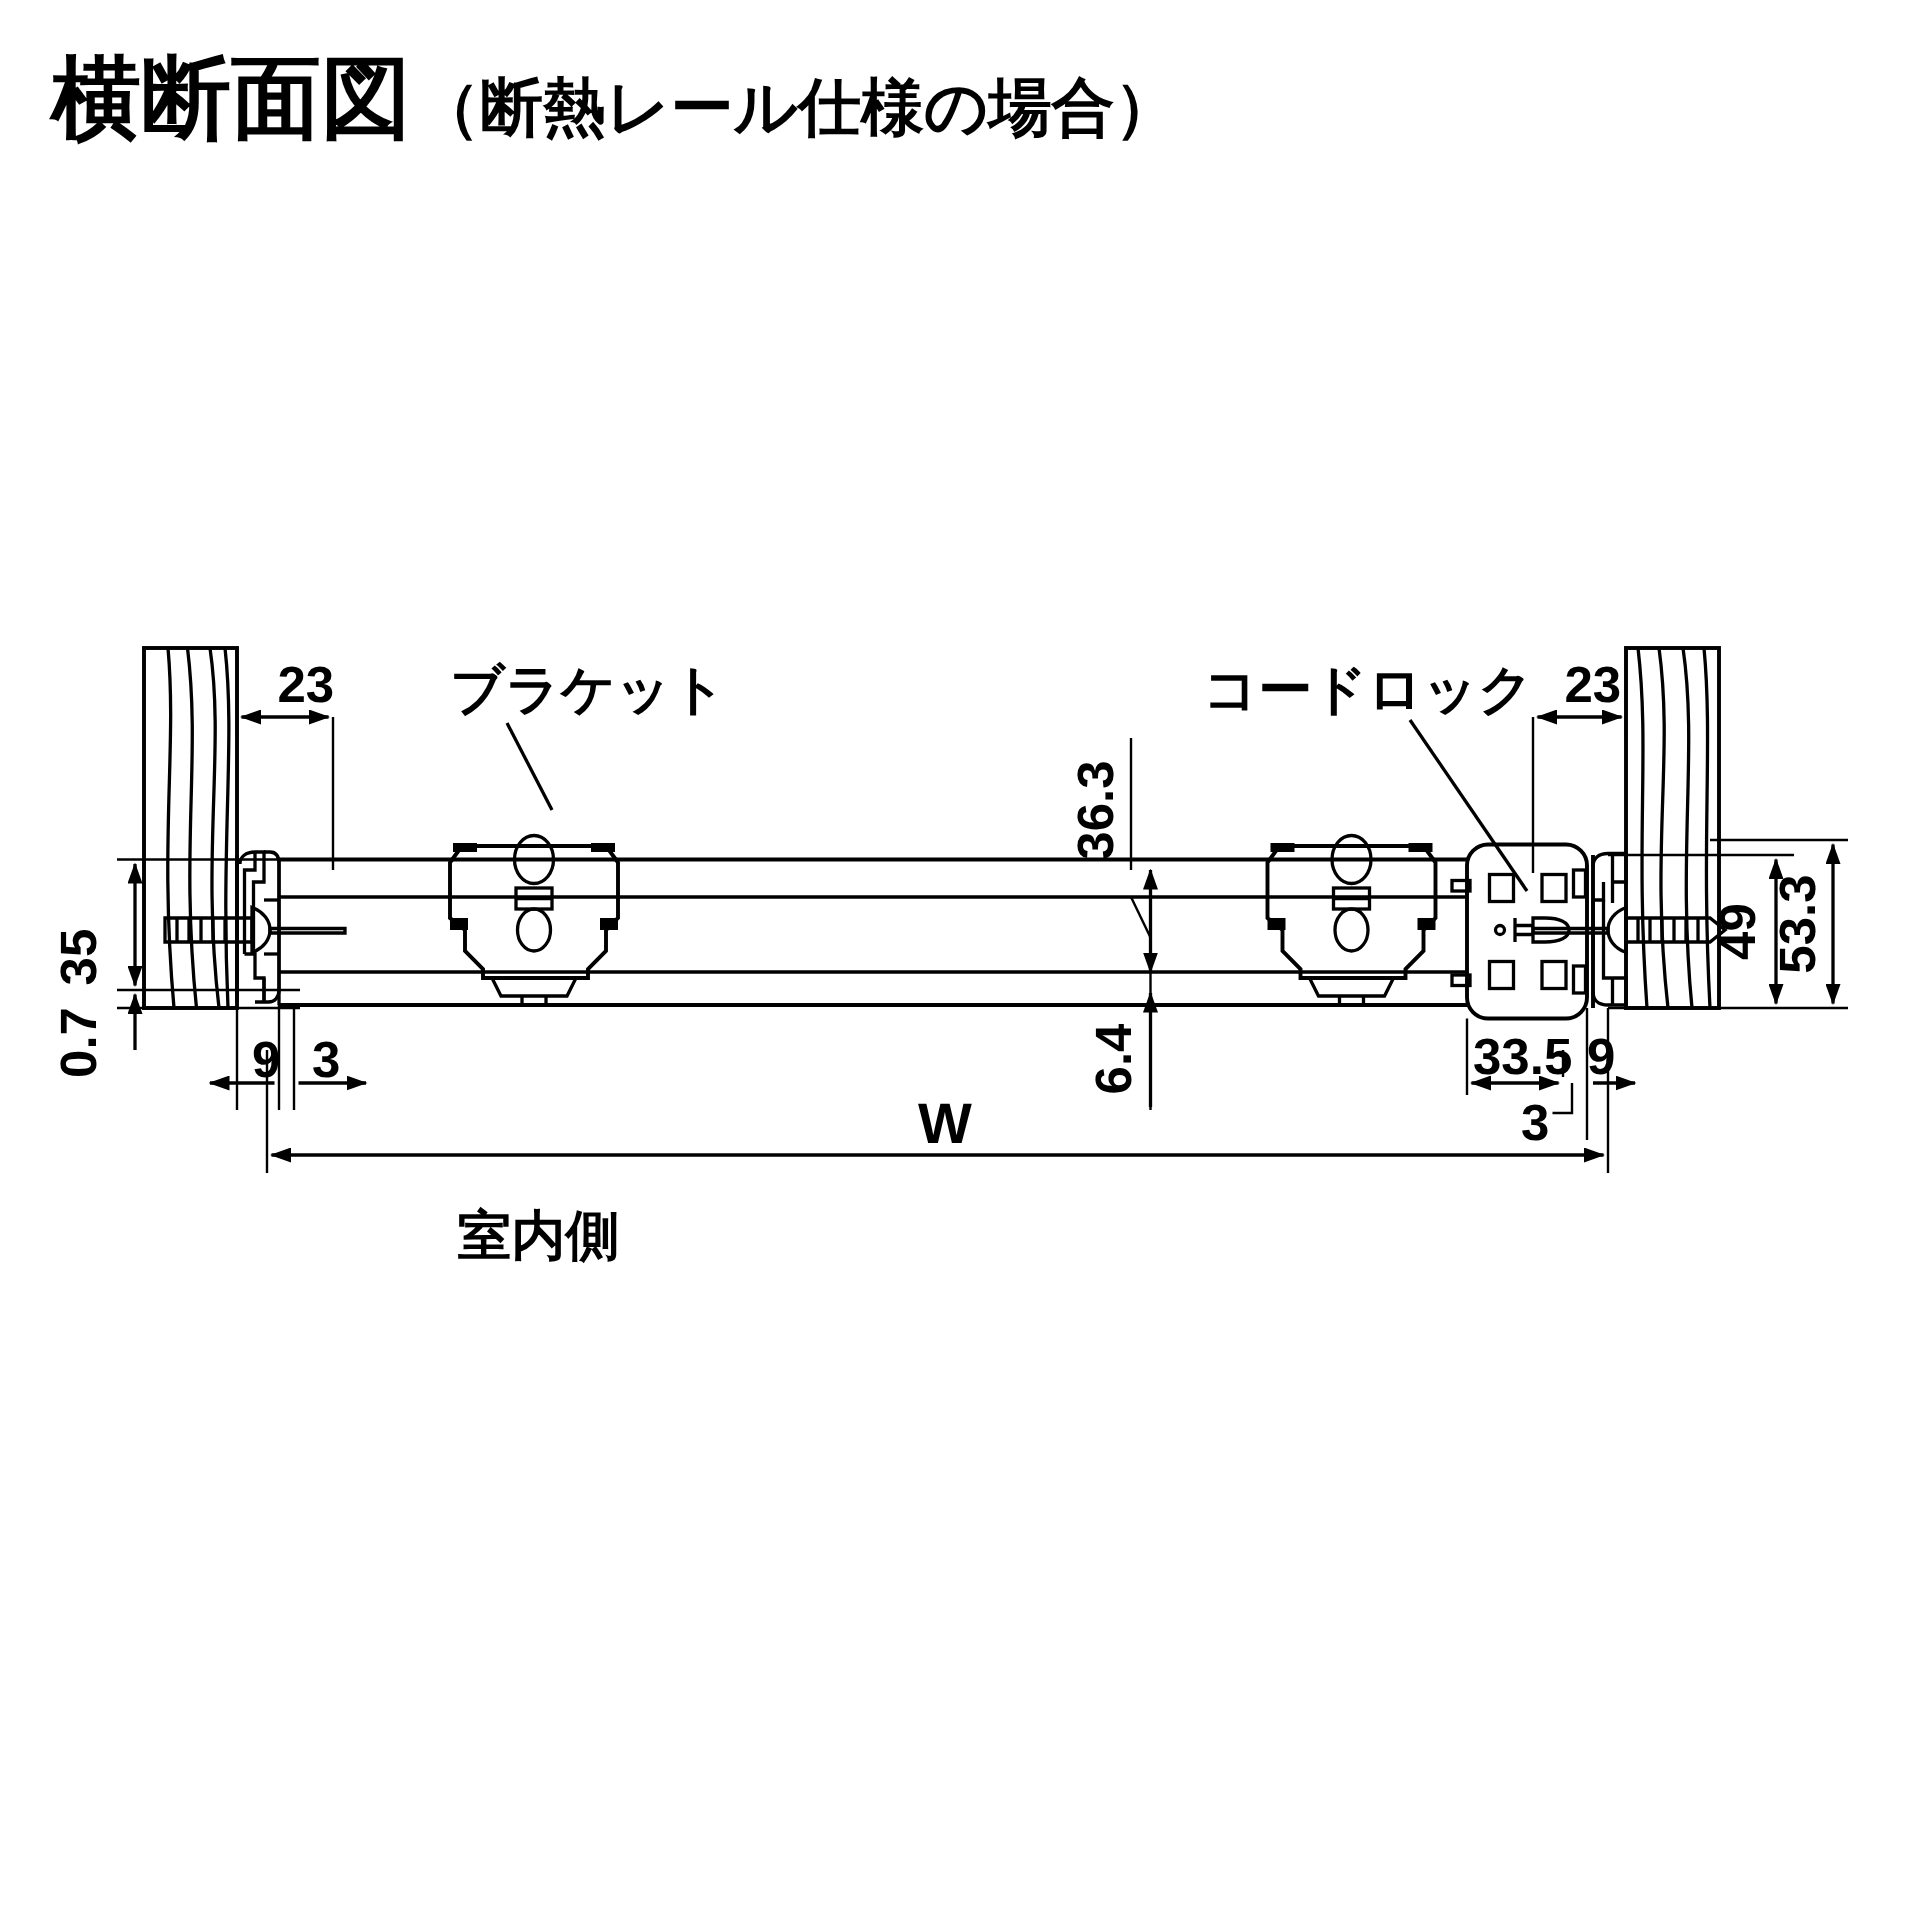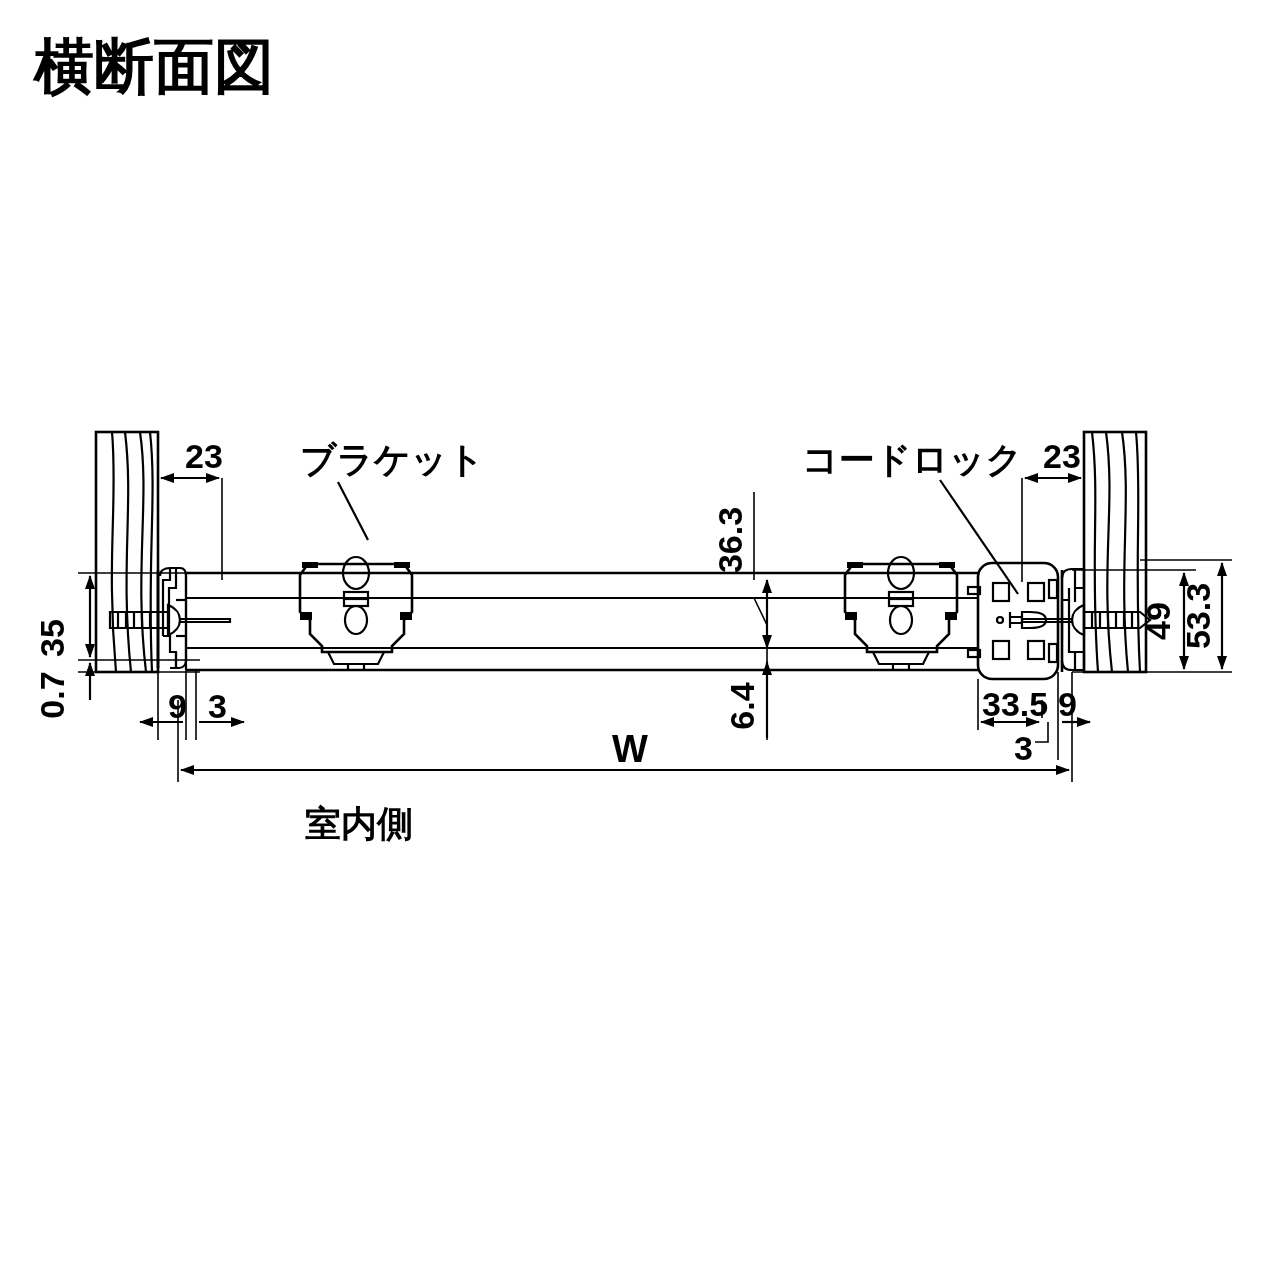--- a/index.html
+++ b/index.html
@@ -54,20 +54,21 @@
   .dimtext { font-size: 34px; }
   .jp { font-family: "DejaVu Sans", "Liberation Sans", sans-serif; }
 </style>
 </head>
 <body>
 
 <div id="page">
 
   <div id="title-block">
     <span id="title-main" class="jp">横断面図</span>
+    <span id="title-sub" class="jp">（断熱レール仕様の場合）</span>
   </div>
 
   <svg id="drawing" width="1280" height="1280" viewBox="0 0 1280 1280">
 
     <defs>
       <marker id="arrR" markerWidth="14" markerHeight="10" refX="13" refY="5" orient="auto" markerUnits="userSpaceOnUse">
         <path d="M0,0 L14,5 L0,10 z" fill="#000"></path>
       </marker>
       <marker id="arrL" markerWidth="14" markerHeight="10" refX="1" refY="5" orient="auto" markerUnits="userSpaceOnUse">
         <path d="M14,0 L0,5 L14,10 z" fill="#000"></path>

